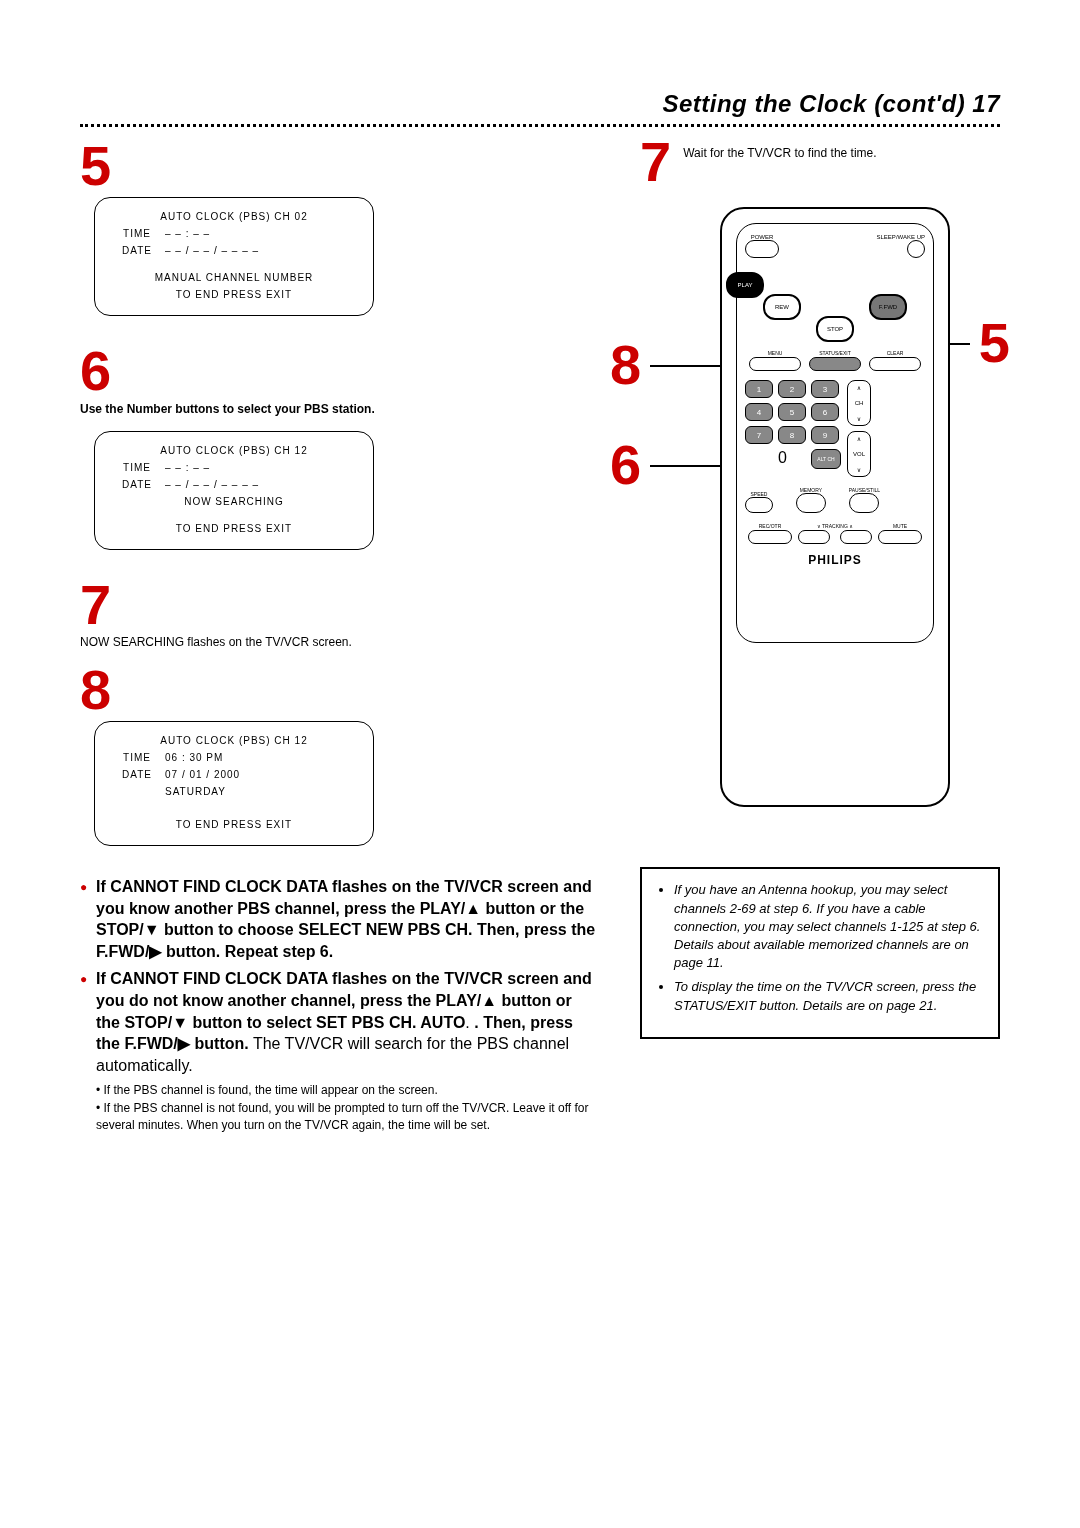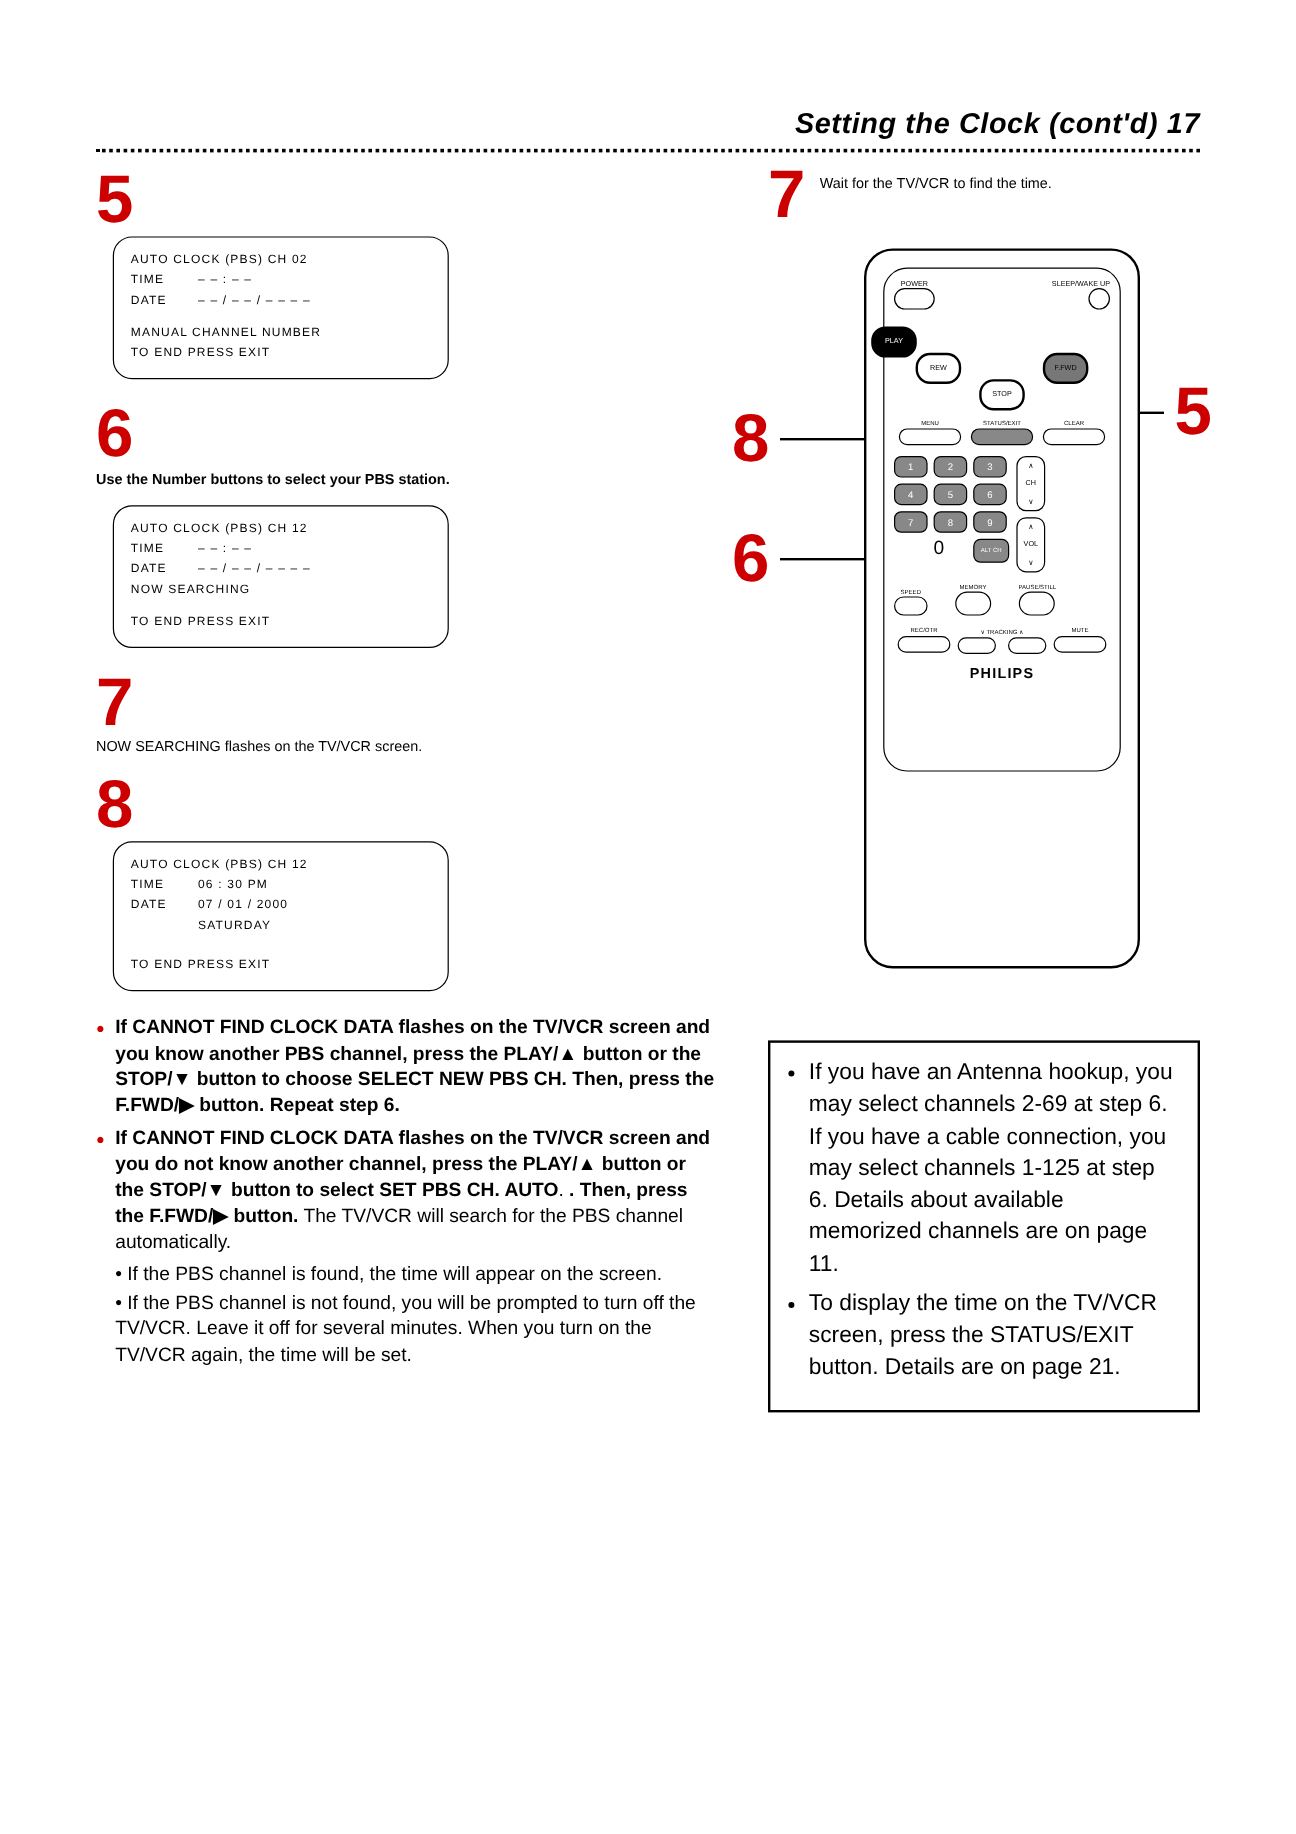--- a/index.html
+++ b/index.html
@@ -55,31 +55,32 @@
   .step-text b { font-weight: bold; }
   .osd {
     border: 1.5px solid #000;
     border-radius: 16px;
     width: 250px;
     padding: 10px 14px 12px 14px;
     font-family: Arial, sans-serif;
     font-size: 10px;
     line-height: 1.7;
     letter-spacing: 1px;
-    margin: 6px 0 20px 14px;
-    position: relative;
+    margin: 6px 0 30px 14px;
+    position: relative;
+    text-align: center;
   }
   .osd .row { display:flex; }
   .osd .lab { width: 56px; }
   .bulletlist { margin: 0; padding: 0; list-style: none; }
   .bulletlist li { position: relative; padding-left: 16px; font-size:16px; line-height:1.35; margin-bottom:6px; }
   .bulletlist li::before {
     content: "●"; color:#c00; font-size:12px; position:absolute; left:0; top:3px;
   }
-  .sub-bullets { margin: 6px 0 0 0; font-size:16px; line-height:1.35; }
+  .sub-bullets { margin: 6px 0 0 0; font-size:12px; line-height:1.35; }
   .sub-bullets p { margin: 2px 0; }
 
   
   .step7 { display:flex; gap:12px; margin-bottom:20px; }
   .step7 .bignum { margin-top:0; }
 
   
   .remote-block {
     position: relative;
     height: 620px;
@@ -170,21 +171,22 @@
   .hints-title {
     text-align: center;
     font-weight: bold;
     font-style: italic;
     font-size: 18px;
     padding: 10px 0 8px 0;
     border-bottom: 1.5px solid #000;
   }
   .hints-body {
     padding: 12px 16px 16px 16px;
-    font-size: 19px;
+    font-style: italic;
+    font-size: 13px;
     line-height: 1.4;
   }
   .hints-body ul { margin:0; padding-left: 16px; }
   .hints-body li { margin-bottom: 6px; }
 </style>
 </head>
 <body>
 
 <div class="page">
 

